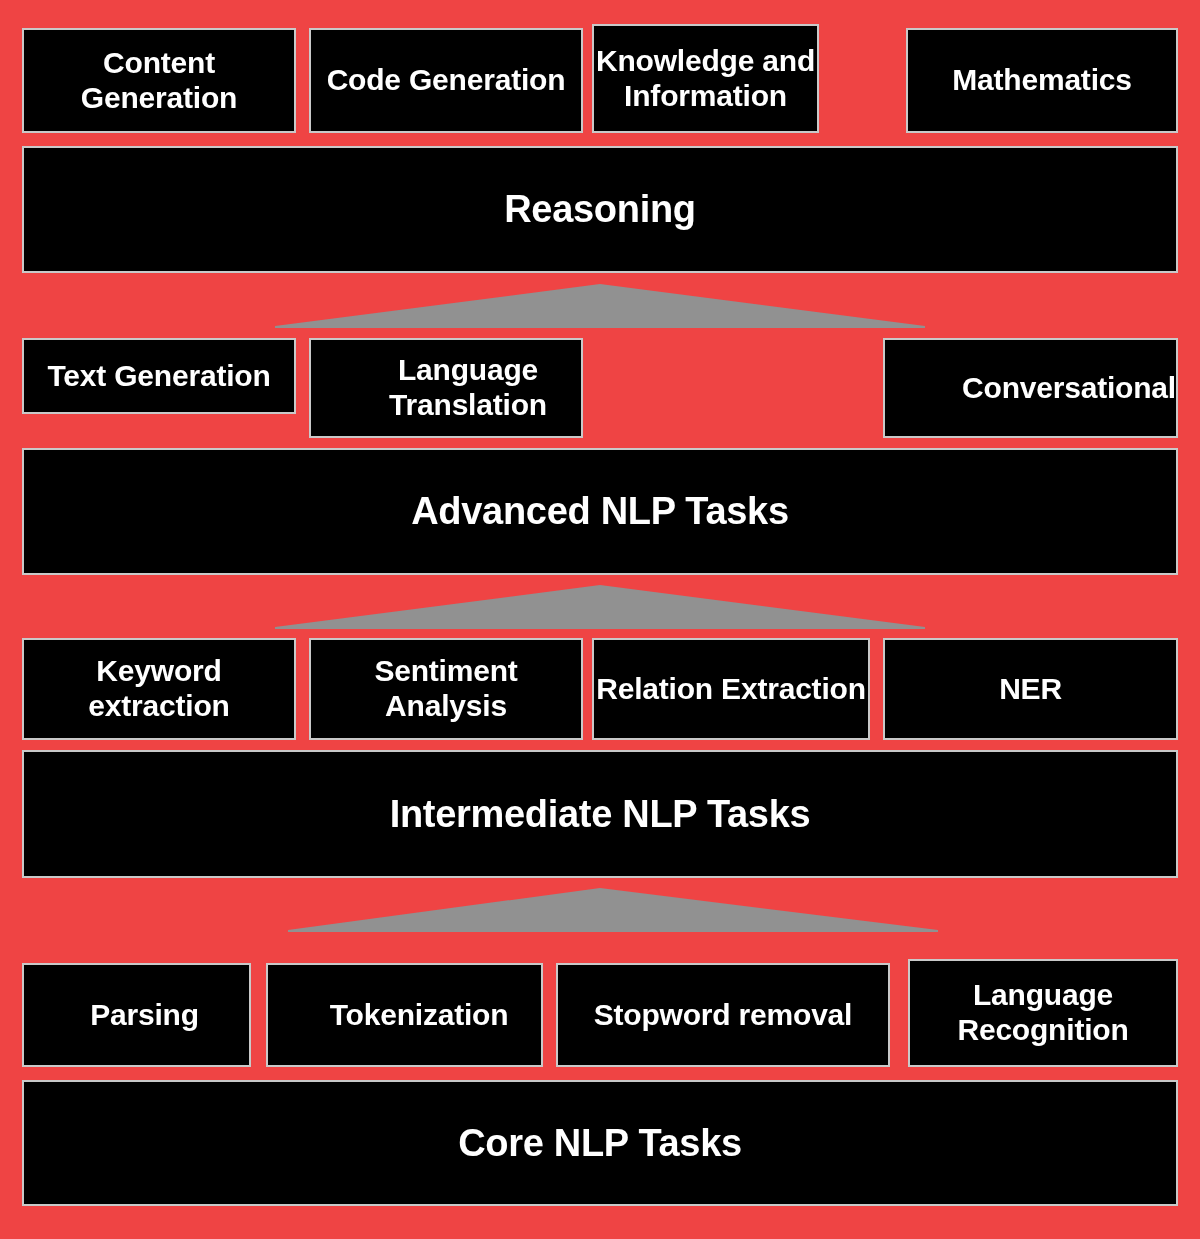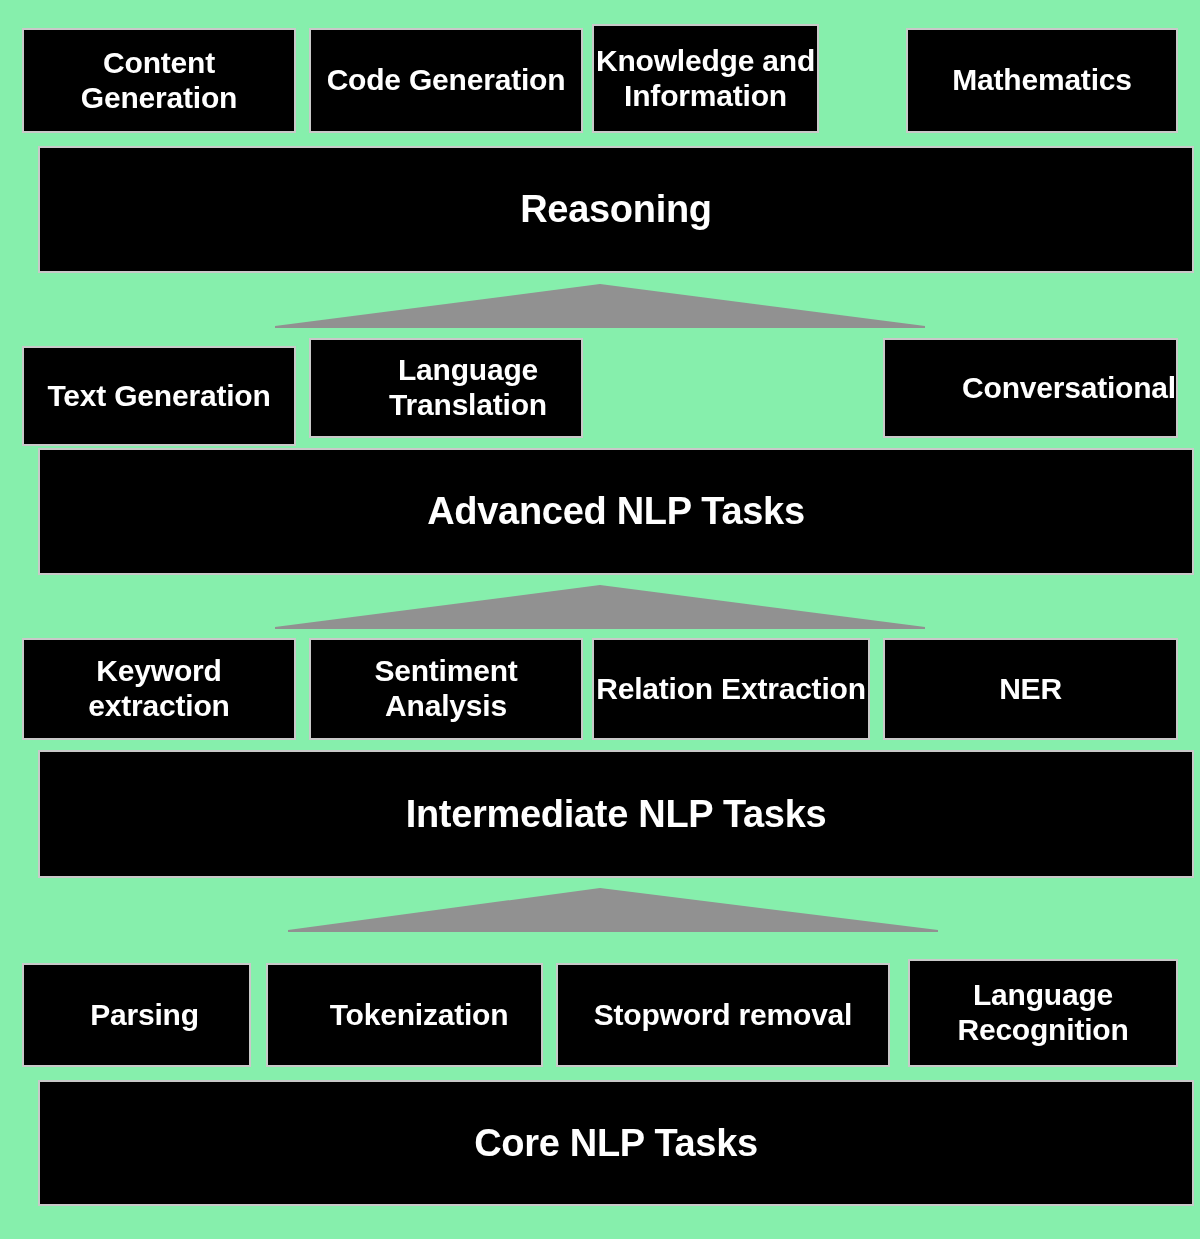--- a/index.html
+++ b/index.html
@@ -7,21 +7,21 @@
     padding: 0;
     background: #ffffff;
   }
   body {
     font-family: "Liberation Sans", sans-serif;
   }
   #canvas {
     position: relative;
     width: 1200px;
     height: 1239px;
-    background: #86efac;
+    background: #ef4444;
     overflow: hidden;
   }
   .box {
     position: absolute;
     background: #000000;
     color: #ffffff;
     border: 2px solid #c9c9c9;
     box-sizing: border-box;
     display: flex;
     align-items: center;
@@ -31,21 +31,20 @@
     line-height: 1.16;
     letter-spacing: -0.2px;
     -webkit-font-smoothing: antialiased;
   }
   .task-box {
     font-size: 30px;
   }
   .tier-band {
     font-size: 38px;
     letter-spacing: -0.3px;
-    margin-left: 16px;
   }
   .arrow {
     position: absolute;
   }
   .arrow svg {
     display: block;
     width: 100%;
     height: 100%;
   }
 </style>
@@ -73,21 +72,21 @@
   <div class="box tier-band" style="left:22px; top:146px; width:1156px; height:127px;">
     <span>Reasoning</span>
   </div>
 
   <div class="arrow" style="left:275px; top:284px; width:650px; height:44px;">
     <svg viewBox="0 0 650 44" preserveAspectRatio="none">
       <polygon points="325,0 650,42 650,44 0,44 0,42" fill="#919191"></polygon>
     </svg>
   </div>
 
-  <div class="box task-box" style="left:22px; top:346px; width:274px; height:100px;">
+  <div class="box task-box" style="left:22px; top:338px; width:274px; height:76px;">
     <span>Text Generation</span>
   </div>
 
   <div class="box task-box" style="left:309px; top:338px; width:274px; height:100px;padding-left:44px;">
     <span>Language Translation</span>
   </div>
 
 
   <div class="box task-box" style="left:883px; top:338px; width:295px; height:100px;justify-content:flex-end;">
     <span>Conversational</span>

